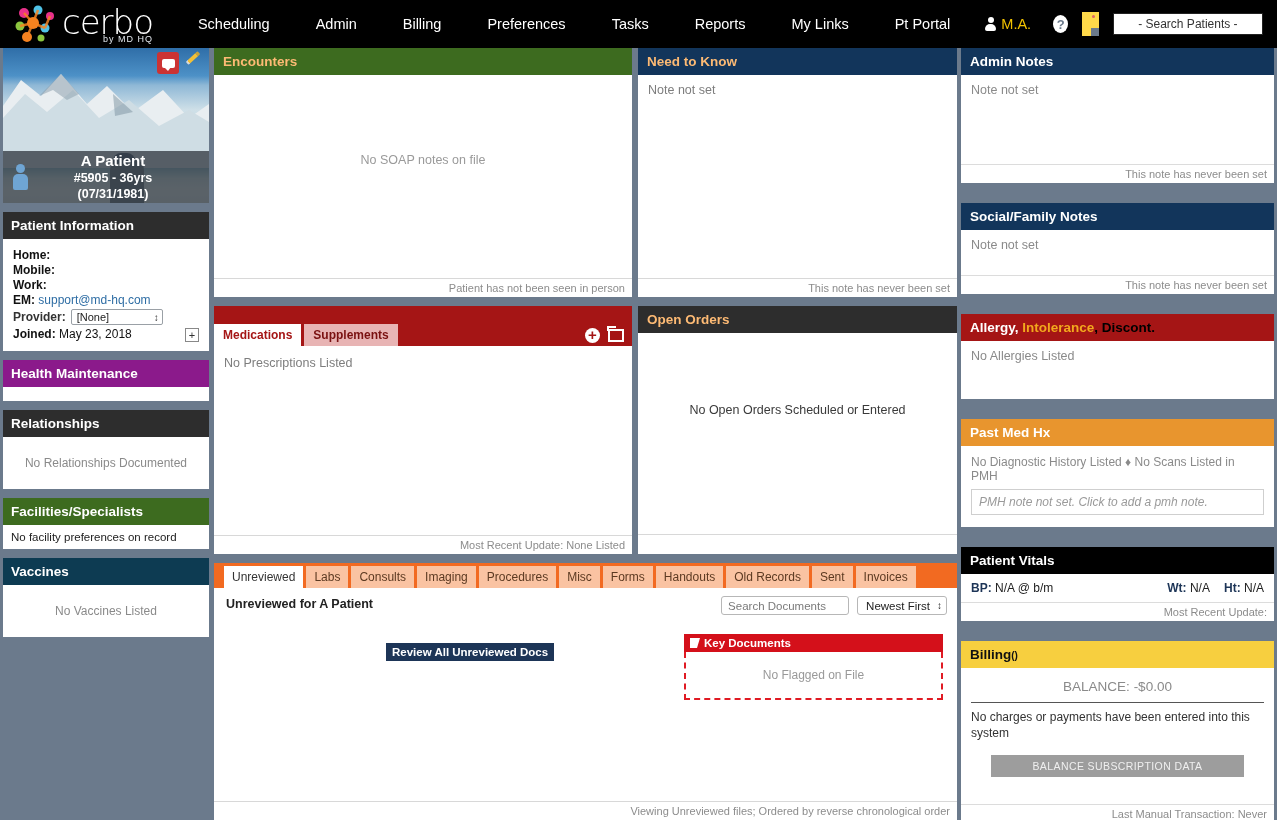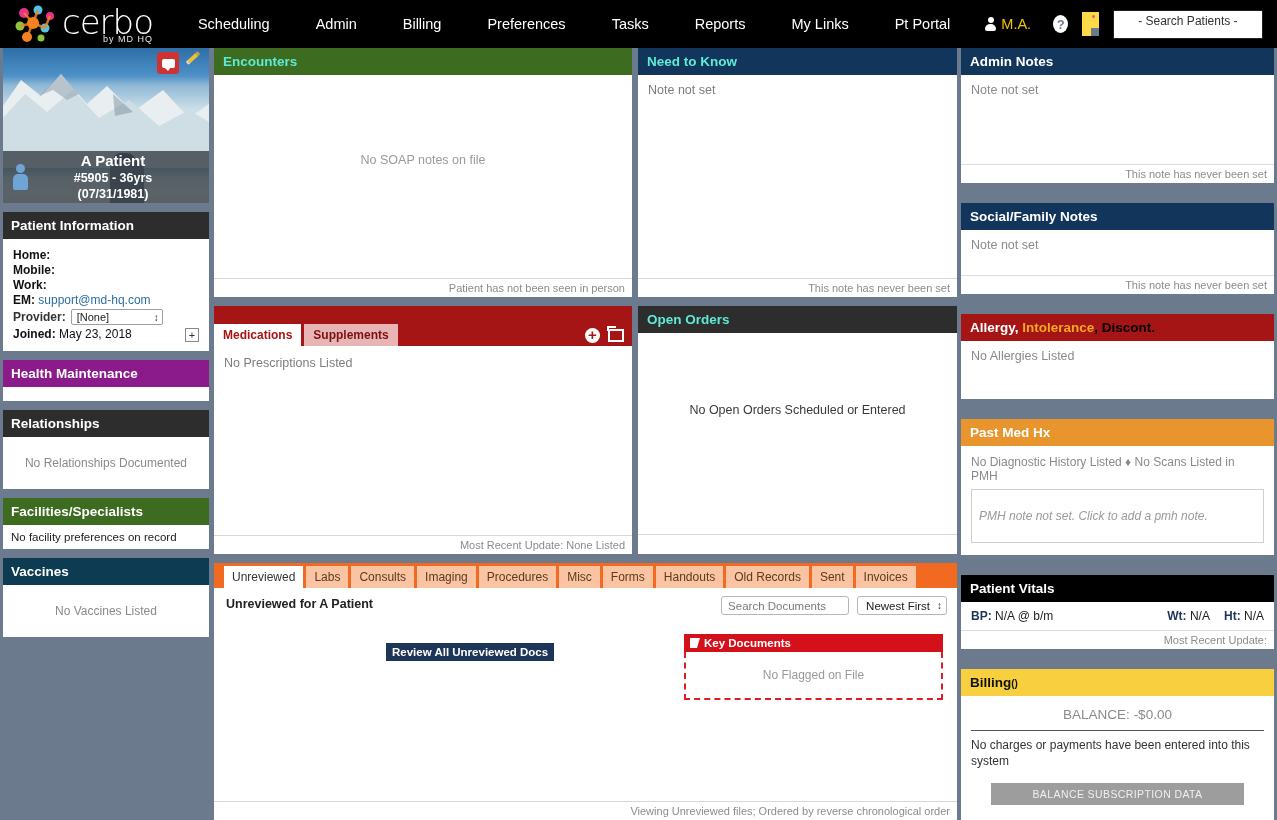--- a/index.html
+++ b/index.html
@@ -36,21 +36,21 @@
   .help-ico {
     width: 18px; height: 18px; border-radius: 50%; background: #fff; color: #6b7a8c;
     font-size: 13px; font-weight: bold; display:flex; align-items:center; justify-content:center;
     margin: 0 14px 0 10px; cursor: pointer;
   }
   .sticky-ico { width: 20px; height: 24px; position: relative; margin-right: 14px; cursor:pointer; }
   .sticky-ico .pad { position:absolute; inset:0; background:#ffd94a; }
   .sticky-ico .fold { position:absolute; right:0; bottom:0; width:8px; height:8px; background:#6b7a8c; }
   .sticky-ico .dot { position:absolute; top:3px; right:4px; width:3px; height:3px; background:#e06666; border-radius:50%;}
   .search-patients {
-    width: 180px; height: 29px; background:#fff; border:1px solid #222;
+    width: 180px; height: 22px; background:#fff; border:1px solid #222;
     font-size: 12px; color:#333; text-align:center; line-height:20px;
     margin-right: 14px; cursor: text;
   }
   
   .page { display: flex; padding: 0 0 0 0; height: 772px; }
   .col-left { width: 212px; flex: none; padding: 0 3px 0 3px; }
   .col-main { flex: 1; display:flex; flex-direction: column; padding: 0 2px; }
   .col-right { width: 318px; flex: none; padding: 0 3px 0 2px; }
   
   .patient-photo {
@@ -95,21 +95,21 @@
   }
   .sel::after {
     content:"\2195"; position:absolute; right:3px; top:50%; transform:translateY(-50%); font-size:10px; color:#333;
   }
   .joined-row { display:flex; align-items:center; justify-content:space-between; margin-top:2px;}
   .plus-box { width:14px; height:14px; border:1px solid #888; background:#fff; font-size:11px;
     line-height:12px; text-align:center; color:#333; cursor:pointer;}
   .empty-center { text-align:center; color:#8a8a8a; font-size:12px; padding:14px 4px; }
   
   .panel { background:#fff; display:flex; flex-direction:column; }
-  .p-head { color:#5eead4; font-size:13.5px; font-weight:bold; padding:6px 9px; }
+  .p-head { color:#fdba74; font-size:13.5px; font-weight:bold; padding:6px 9px; }
   .p-body { flex:1; position:relative; padding:8px 10px; font-size:12.5px; color:#7d7d7d;}
   .p-foot { border-top:1px solid #d8d8d8; font-size:11px; color:#8c8c8c; text-align:right; padding:3px 7px; }
   .center-msg { position:absolute; left:0; right:0; top:78px; text-align:center; color:#9a9a9a; font-size:12.5px;}
   .row-top { display:flex; gap:6px; }
   .row-mid { display:flex; gap:6px; margin-top:9px; }
   
   .med-head { background:#a51515; display:flex; align-items:flex-end; padding-right:8px; position:relative; height:40px;}
   .med-tab { font-size:12px; font-weight:bold; padding:4px 9px 4px 9px; cursor:pointer; }
   .med-tab.active { background:#fff; color:#a51515; }
   .med-tab.inactive { background:#e8b4b4; color:#7a1111; margin-left:3px;}
@@ -146,21 +146,21 @@
   .keydoc-body { border:2px dashed #e01b24; border-top:none; height:48px; display:flex; align-items:center; justify-content:center; font-size:12px; color:#999;}
   
   .rp { margin-bottom:20px; background:#fff; }
   .rp-head { color:#fff; font-size:13.5px; font-weight:bold; padding:6px 9px; }
   .rp-body { padding:8px 10px; font-size:12.5px; color:#8a8a8a; }
   .rp-foot { border-top:1px solid #dcdcdc; font-size:11px; color:#8c8c8c; text-align:right; padding:3px 7px; }
   .vit-row { display:flex; font-size:12px; color:#222; gap:22px; padding:2px 0;}
   .vit-row b { color:#1d3557; }
   .pmh-line { font-size:12px; color:#8a8a8a; padding-bottom:6px;}
   .pmh-input { border:1px solid #cfcfcf; background:#fff; font-style:italic; font-size:12px;
-     color:#9a9a9a; padding:19px 7px; cursor:text;}
+     color:#9a9a9a; padding:5px 7px; cursor:text;}
   .bal-line { text-align:center; font-size:13.5px; font-weight:bold; color:#111; padding:5px 0 8px; }
   .bal-line span { color:#8a8a8a; font-weight:normal;}
   .hr { border-top:1px solid #555; margin:0 0 6px;}
   .bill-txt { font-size:12px; color:#333; line-height:16px;}
   .sub-btn { background:#9d9d9d; color:#efefef; font-size:10.5px; letter-spacing:.4px; text-align:center;
      padding:5px 0; margin:14px 20px 0; cursor:pointer;}
 </style>
 </head>
 <body>
 

